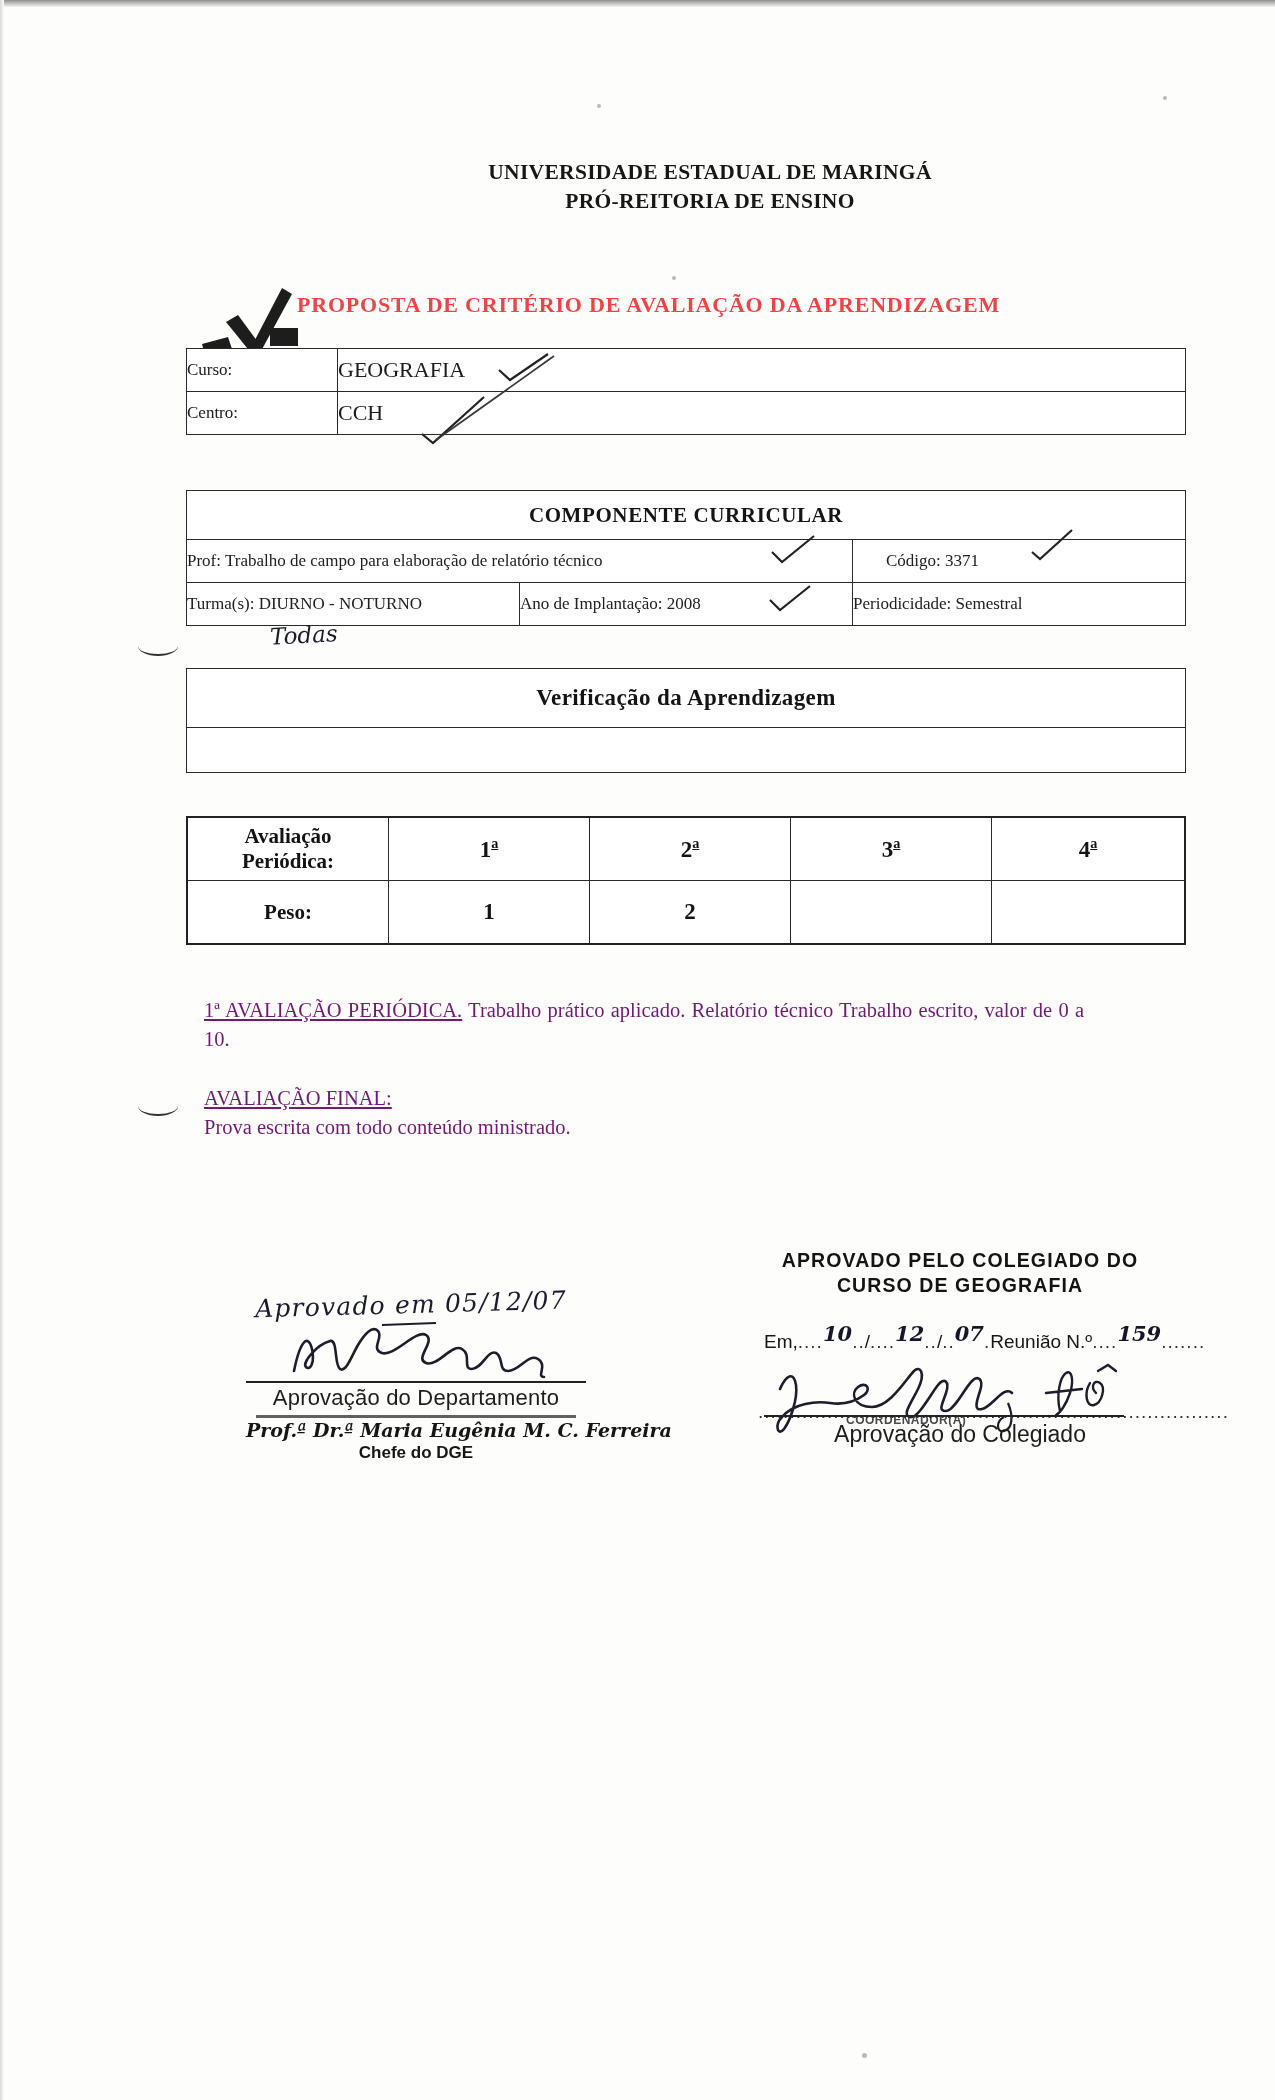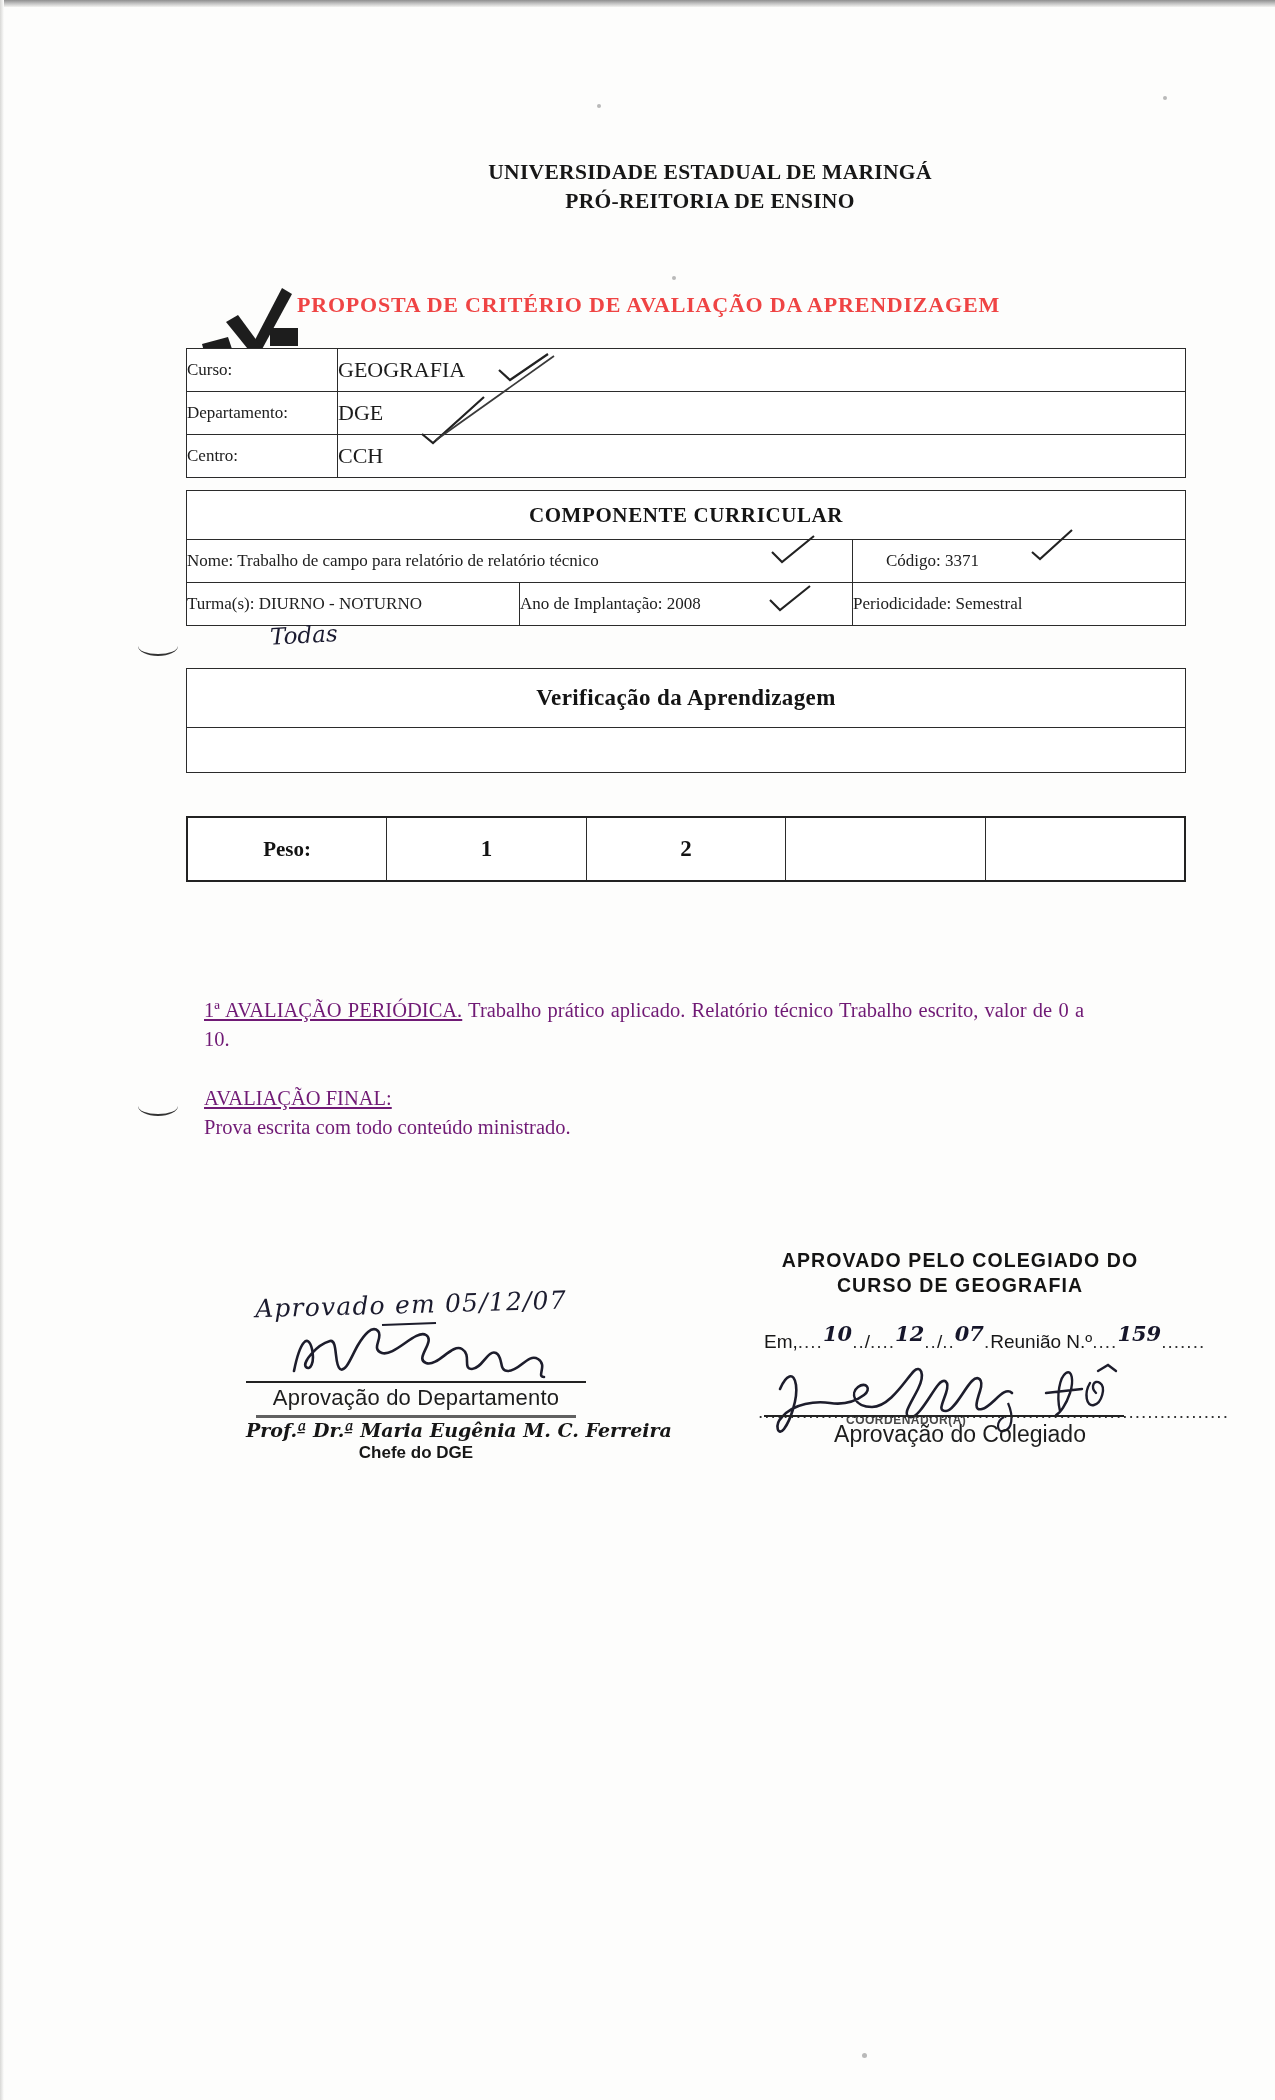--- a/index.html
+++ b/index.html
@@ -380,24 +380,20 @@
 
   <div id="doc-subtitle">PROPOSTA DE CRITÉRIO DE AVALIAÇÃO DA APRENDIZAGEM</div>
 
   <table id="tbl-identificacao" class="form-table">
     <tbody>
         <tr>
       <td class="lbl">Curso:</td>
       <td class="val">GEOGRAFIA</td>
     </tr>
     <tr>
-      <td class="lbl">Departamento:</td>
-      <td class="val">DGE</td>
-    </tr>
-    <tr>
       <td class="lbl">Centro:</td>
       <td class="val">CCH</td>
     </tr>
   </tbody>
     </table>
 
   <svg class="inkmark" style="left:496px;top:352px;" width="90" height="34">
     <path d="M3 18 L14 28 L52 2" stroke="#222" stroke-width="2.2" fill="none"></path>
   </svg>
   <svg class="inkmark" style="left:420px;top:394px;" width="130" height="52">
@@ -406,21 +402,21 @@
   <svg class="inkmark" style="left:430px;top:352px;" width="130" height="92">
     <path d="M124 4 L6 88" stroke="#3a3a3a" stroke-width="1.8" fill="none"></path>
   </svg>
 
   <table id="tbl-componente" class="form-table">
     <tbody>
         <tr>
       <td class="cc-title" colspan="3">COMPONENTE CURRICULAR</td>
     </tr>
     <tr>
-      <td class="cc-cell" colspan="2" style="width:660px;">Nome: Trabalho de campo para relatório de relatório técnico</td>
+      <td class="cc-cell" colspan="2" style="width:660px;">Prof: Trabalho de campo para elaboração de relatório técnico</td>
       <td class="cc-cell" style="width:340px;padding-left:33px;">Código: 3371</td>
     </tr>
     <tr>
       <td class="cc-cell" style="width:258px;">Turma(s): DIURNO - NOTURNO</td>
       <td class="cc-cell" style="width:402px;">Ano de Implantação: 2008</td>
       <td class="cc-cell">Periodicidade: Semestral</td>
     </tr>
   </tbody>
     </table>
 
@@ -443,20 +439,38 @@
       <td class="vf-title">Verificação da Aprendizagem</td>
     </tr>
     <tr>
       <td class="vf-blank"></td>
     </tr>
   </tbody>
     </table>
 
   <table id="tbl-avaliacao" class="form-table">
     <tbody>
+        <tr>
+      <td class="ap-rowlabel" style="width:200px;">
+        <span>Avaliação</span><br>
+        <span>Periódica:</span>
+      </td>
+      <td class="ap-head" style="width:200px;">
+        <span>1</span><span class="ord">a</span>
+      </td>
+      <td class="ap-head" style="width:200px;">
+        <span>2</span><span class="ord">a</span>
+      </td>
+      <td class="ap-head" style="width:200px;">
+        <span>3</span><span class="ord">a</span>
+      </td>
+      <td class="ap-head">
+        <span>4</span><span class="ord">a</span>
+      </td>
+    </tr>
     <tr>
       <td class="ap-rowlabel">Peso:</td>
       <td class="ap-val">1</td>
       <td class="ap-val">2</td>
       <td class="ap-val"></td>
       <td class="ap-val"></td>
     </tr>
   </tbody>
     </table>
 

